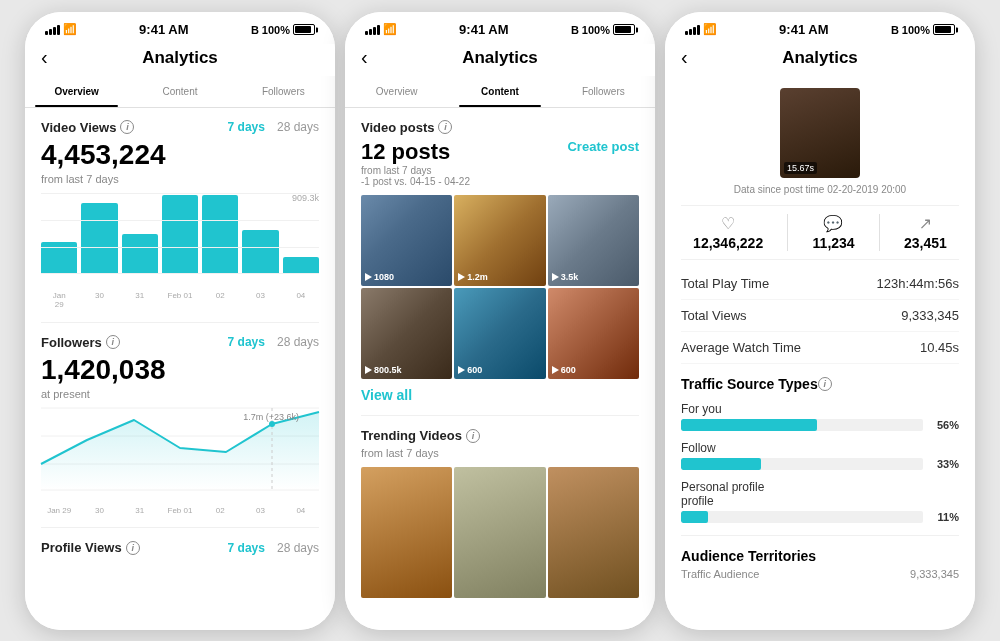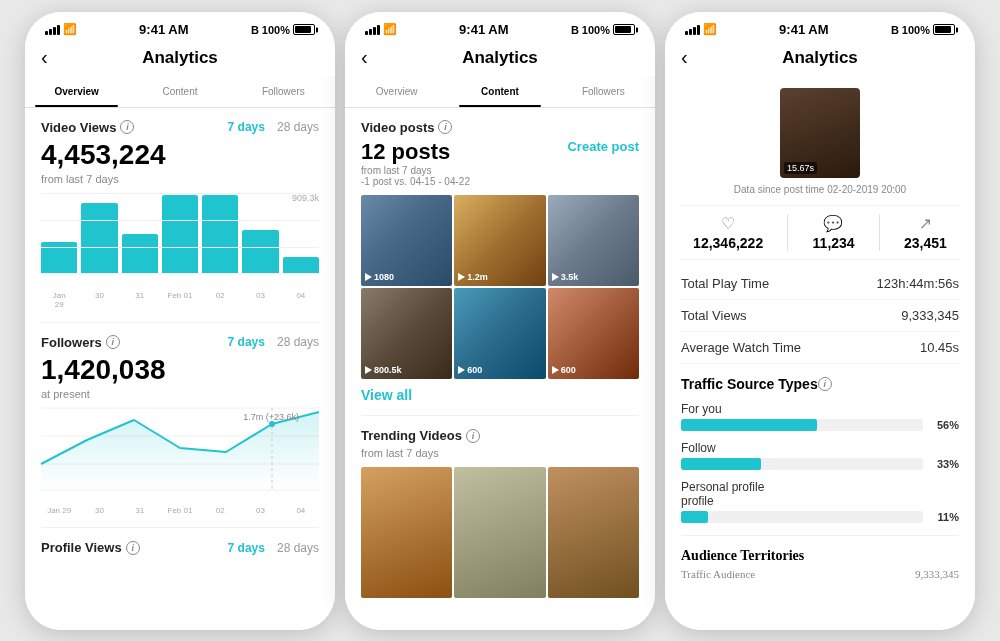--- a/index.html
+++ b/index.html
@@ -300,21 +300,21 @@
 
     .traffic-section { margin-top: 12px; }
     .traffic-title { font-size: 14px; font-weight: 700; display: flex; align-items: center; margin-bottom: 10px; }
     .traffic-row { margin-bottom: 10px; }
     .traffic-label { font-size: 12px; color: #333; margin-bottom: 3px; }
     .traffic-bar-container { display: flex; align-items: center; gap: 8px; }
     .traffic-bar-bg { flex: 1; height: 12px; background: #f0f0f0; border-radius: 2px; overflow: hidden; }
     .traffic-bar-fill { height: 100%; background: #20c4cf; border-radius: 2px; }
     .traffic-pct { font-size: 11px; color: #333; font-weight: 600; width: 28px; text-align: right; }
 
-    .audience-section { margin-top: 12px; font-family: Liberation Serif, serif; }
+    .audience-section { margin-top: 12px; }
     .audience-title { font-size: 14px; font-weight: 700; margin-bottom: 4px; }
     .audience-sub { font-size: 11px; color: #888; display: flex; justify-content: space-between; }
 
     
     .svg-line { overflow: visible; }
   </style>
 </head>
 <body>
 
 <div class="phones-container">

